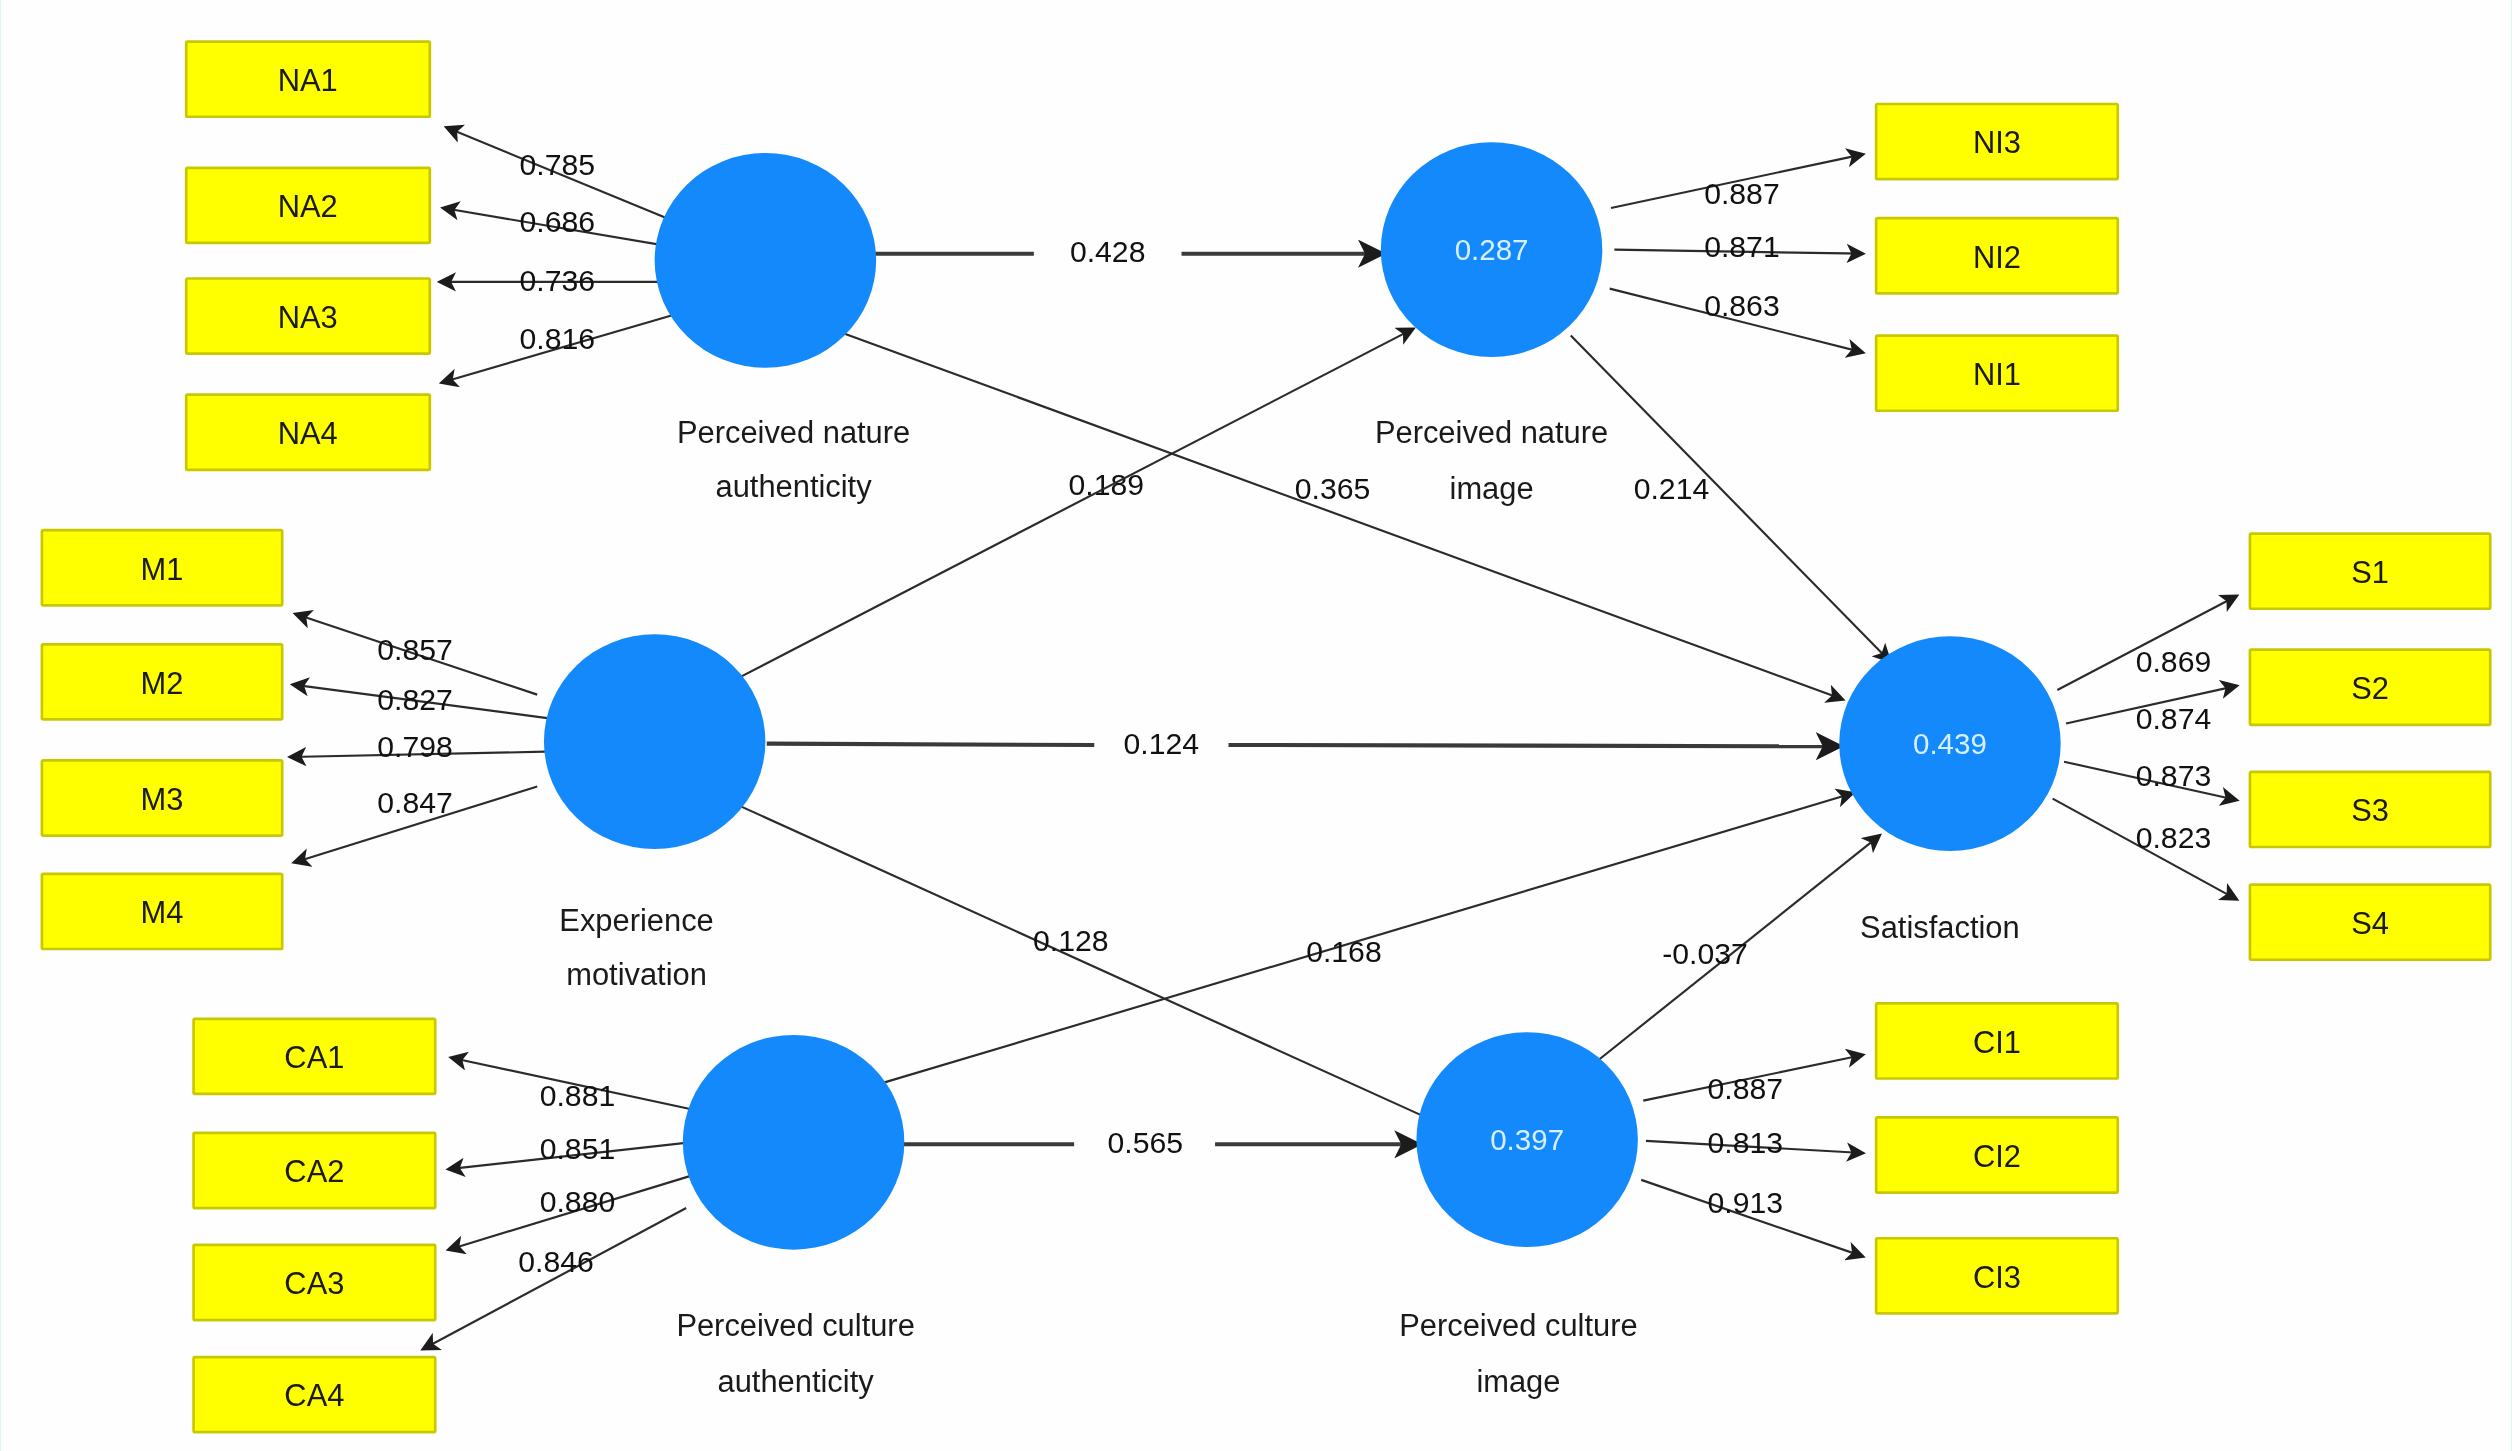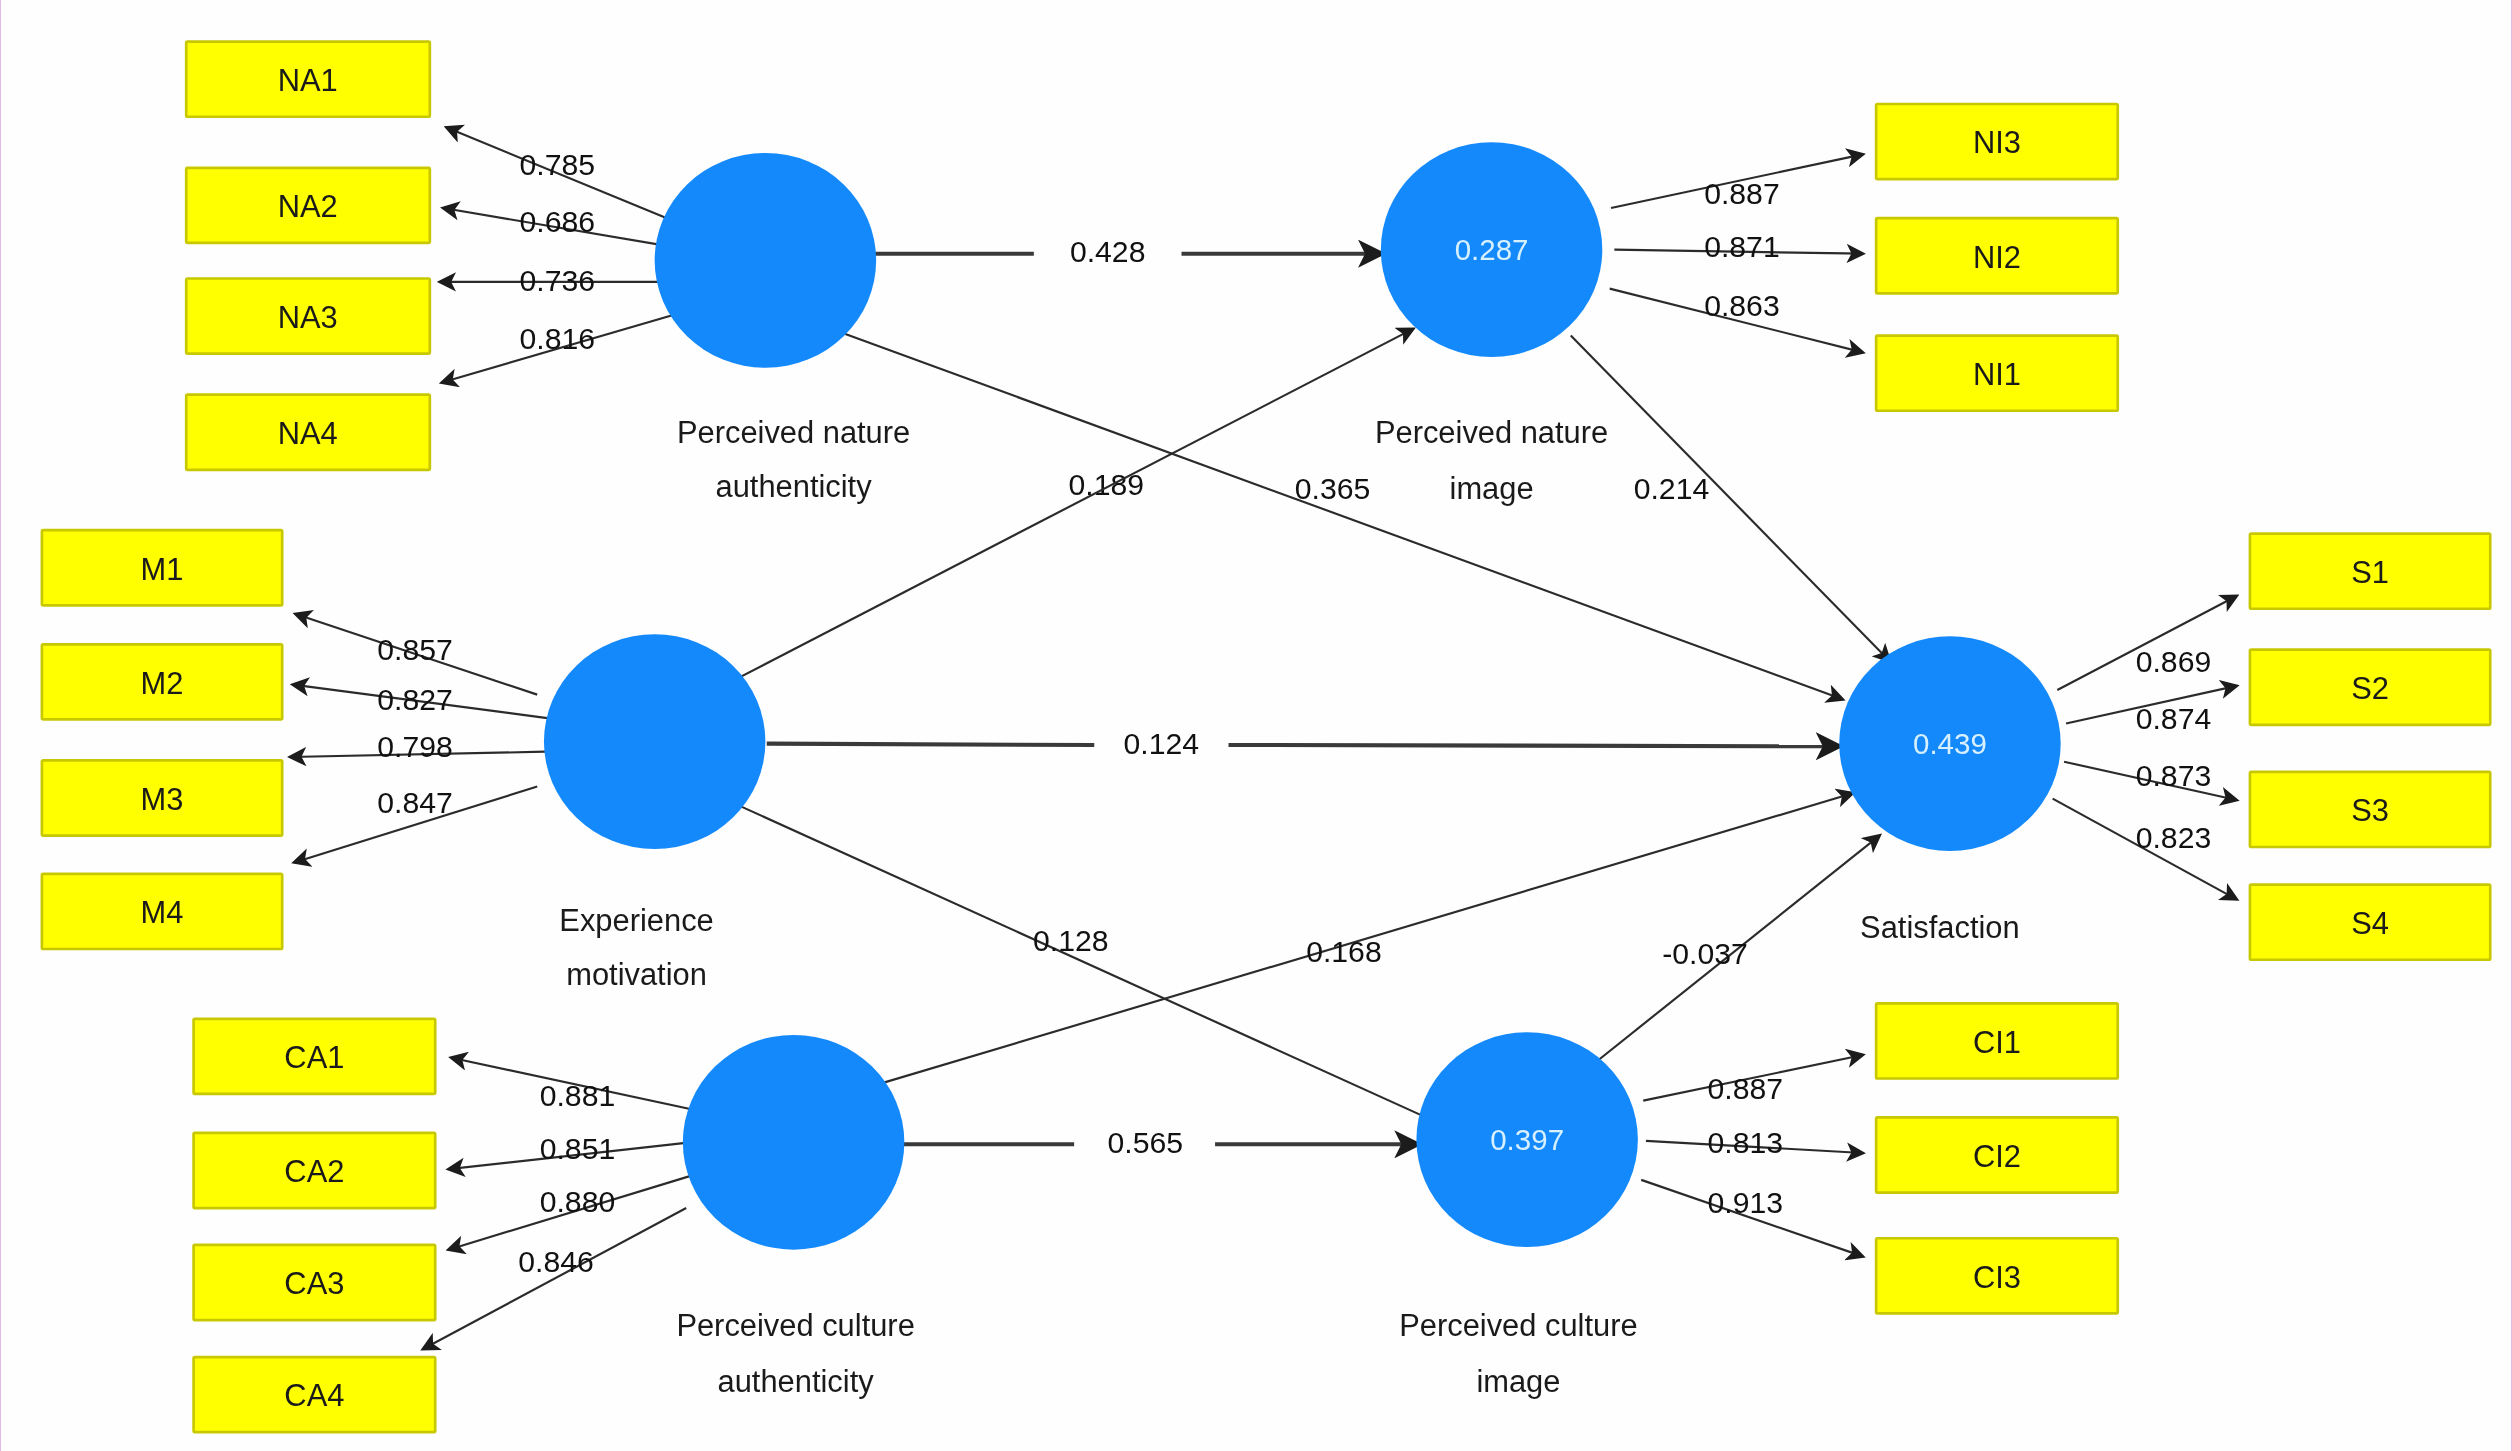--- a/index.html
+++ b/index.html
@@ -5,21 +5,21 @@
 <style>
   html, body {
     margin: 0;
     padding: 0;
     background: #ffffff;
   }
   #canvas-wrap {
     position: relative;
     width: 2512px;
     height: 1451px;
-    background: #a21caf;
+    background: #86efac;
     font-family: "Liberation Sans", sans-serif;
     overflow: hidden;
   }
   svg#sem {
     position: absolute;
     left: 0;
     top: 0;
     width: 2512px;
     height: 1451px;
   }

